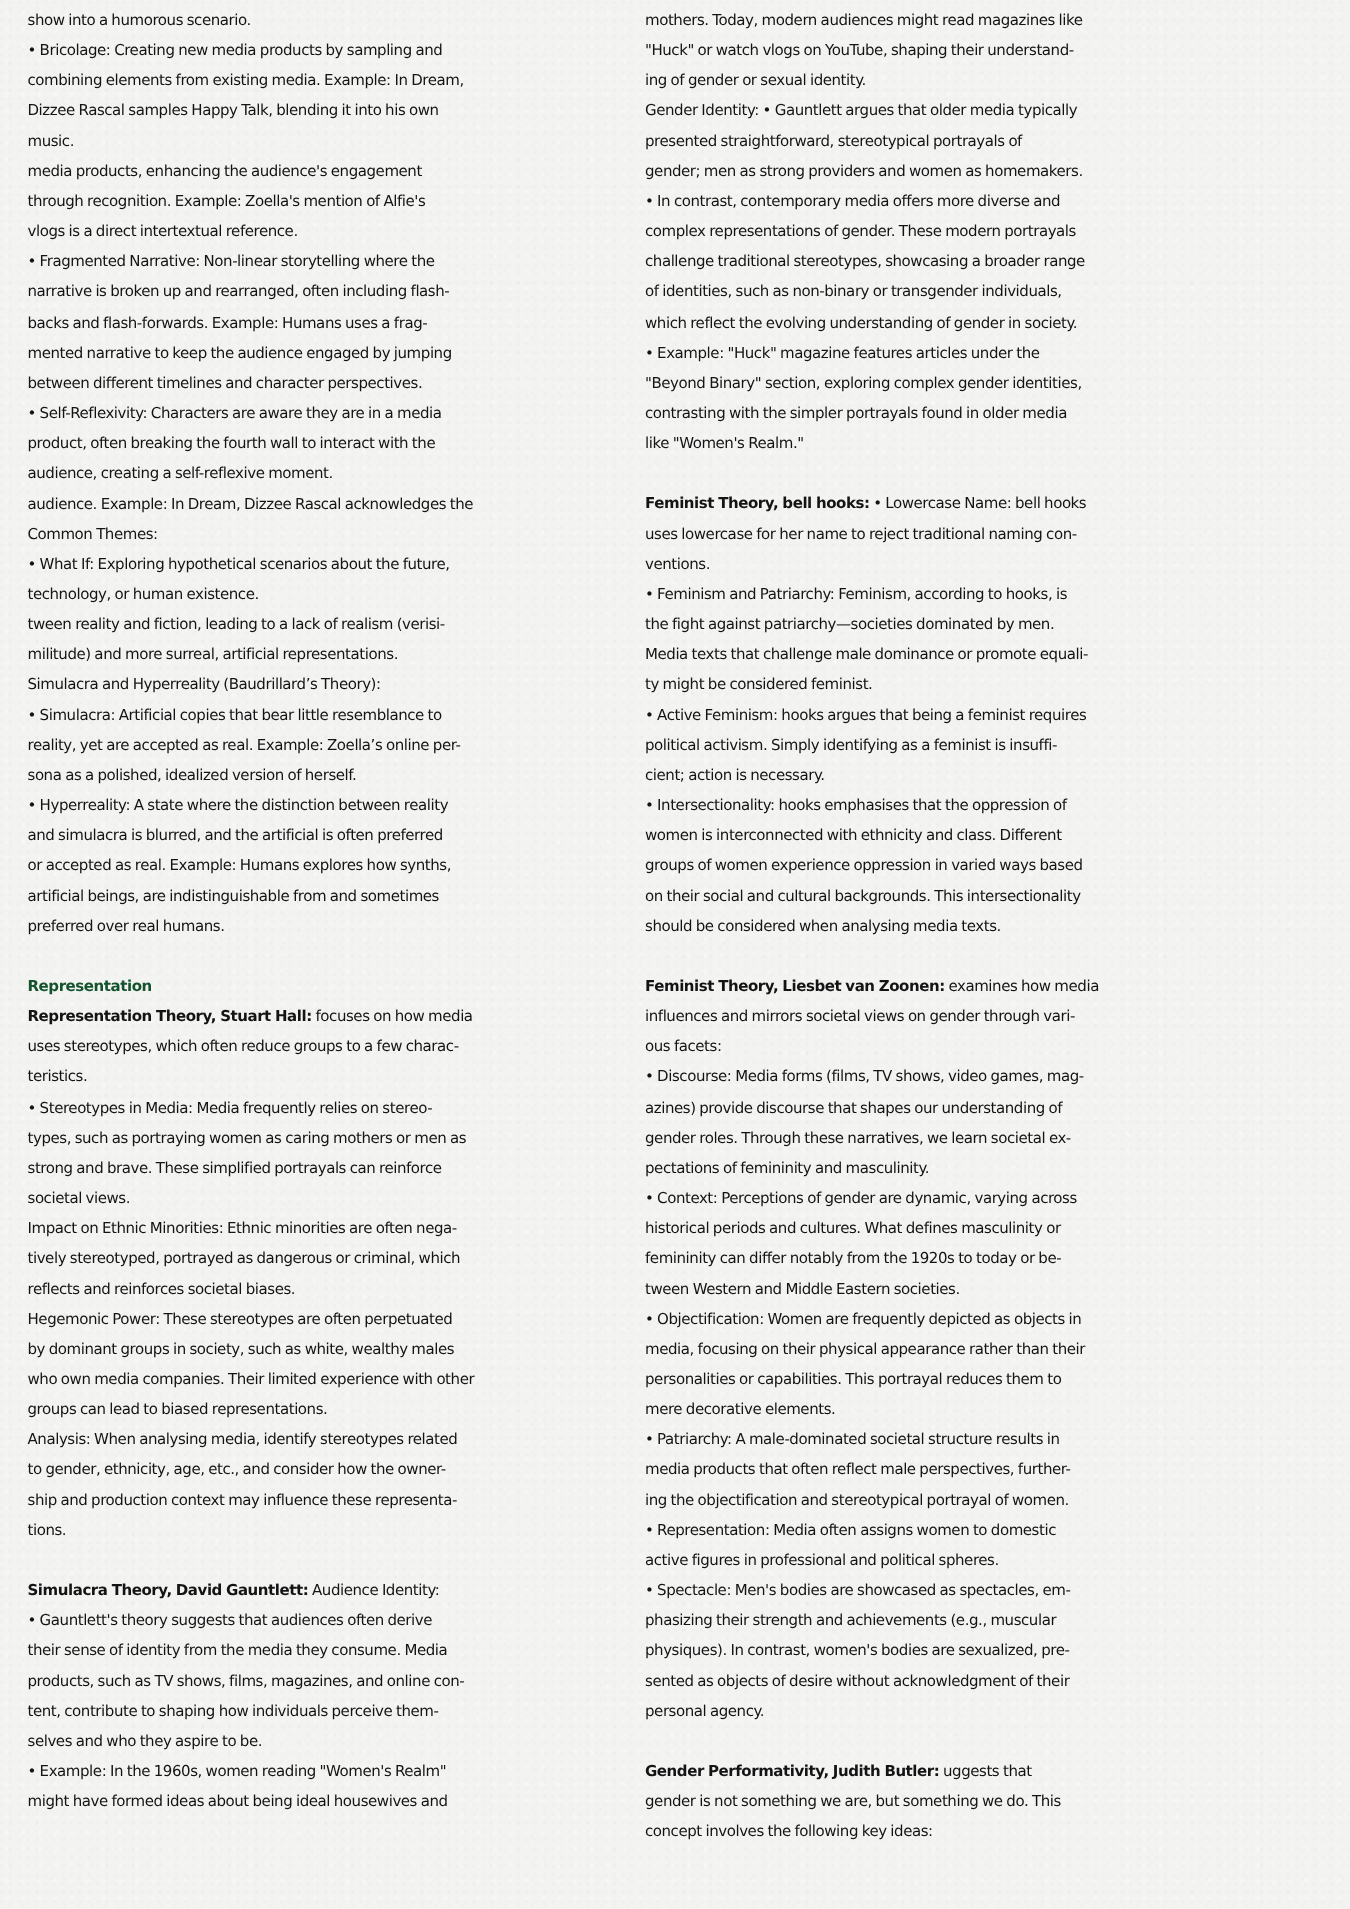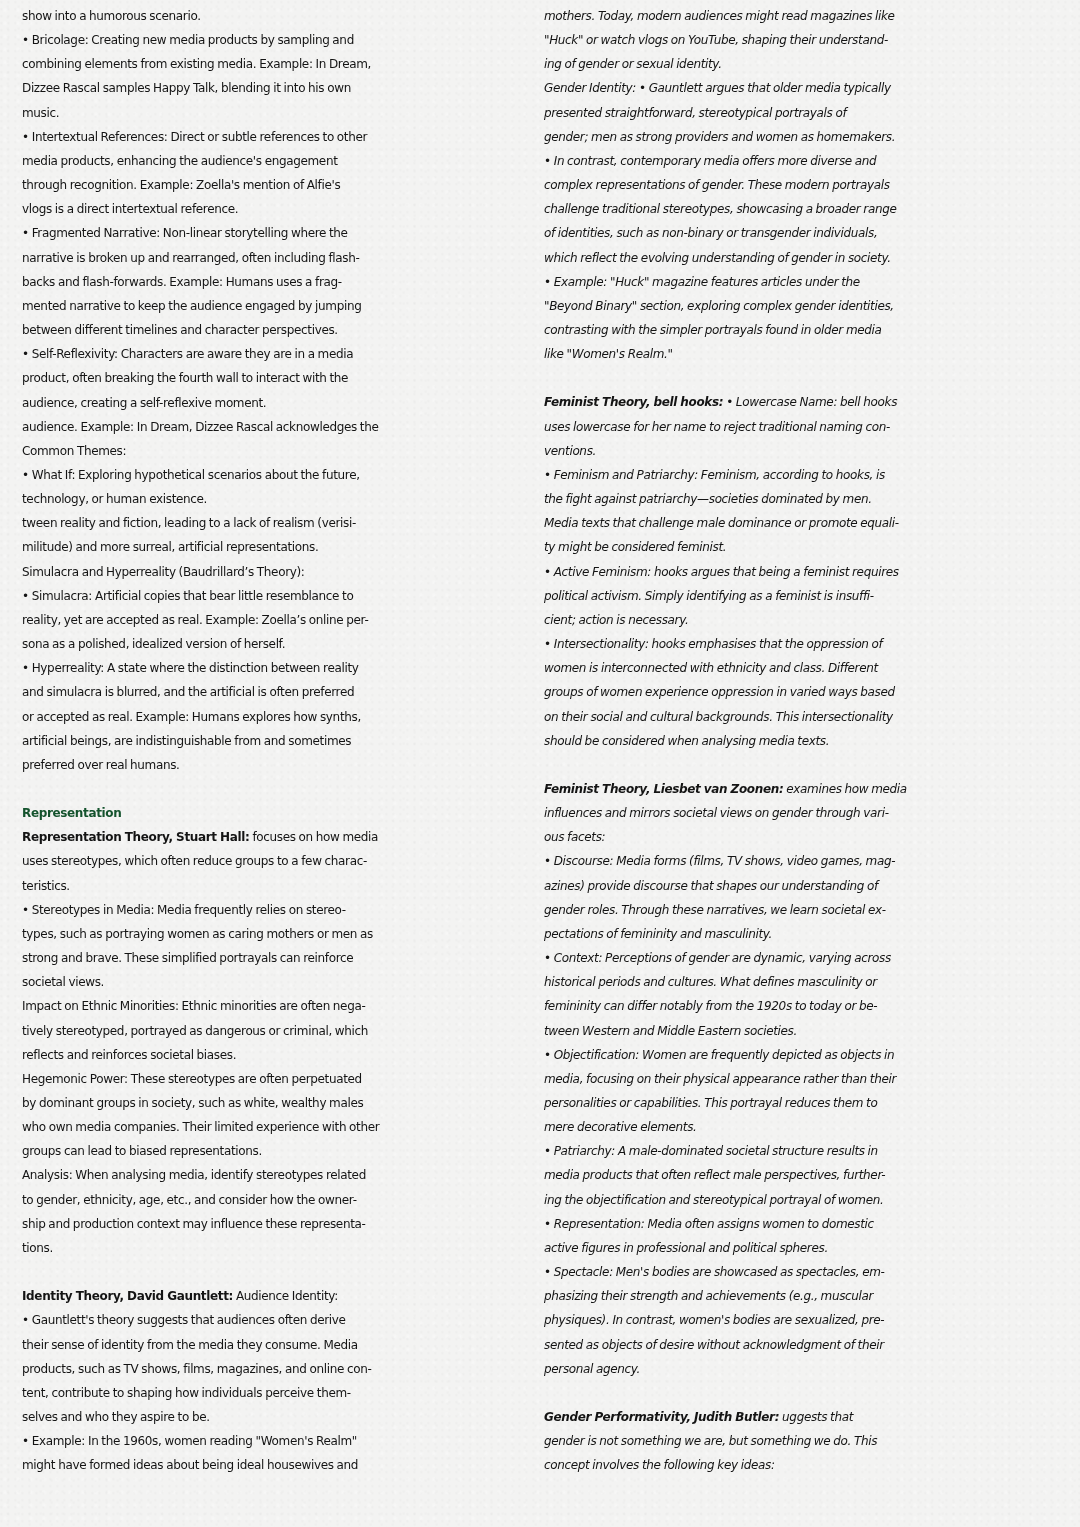--- a/index.html
+++ b/index.html
@@ -23,21 +23,21 @@
     }
     .col {
       position: absolute;
       top: 4px;
       font-size: 12px;
       line-height: 24.15px;
       letter-spacing: -0.35px;
       word-spacing: -0.5px;
     }
     .col-left { left: 22px; width: 514px; }
-    .col-right { left: 544px; width: 516px; font-style: italic; }
+    .col-right { left: 516px; width: 516px; }
     .line { display: block; white-space: nowrap; }
     .gap { display: block; height: 24.15px; }
     .section-heading {
       display: block;
       color: #14532d;
       font-weight: bold;
       white-space: nowrap;
     }
     .theory-title { font-weight: bold; }
   </style>
@@ -51,21 +51,20 @@
       <span class="line">show into a humorous scenario.</span>
 
       <div>
         <span class="line">• Bricolage: Creating new media products by sampling and</span>
         <span class="line">combining elements from existing media. Example: In Dream,</span>
         <span class="line">Dizzee Rascal samples Happy Talk, blending it into his own</span>
         <span class="line">music.</span>
       </div>
 
       <div>
-        <span class="line">• Intertextual References: Direct or subtle references to other</span>
         <span class="line">media products, enhancing the audience's engagement</span>
         <span class="line">through recognition. Example: Zoella's mention of Alfie's</span>
         <span class="line">vlogs is a direct intertextual reference.</span>
       </div>
 
       <div>
         <span class="line">• Fragmented Narrative: Non-linear storytelling where the</span>
         <span class="line">narrative is broken up and rearranged, often including flash-</span>
         <span class="line">backs and flash-forwards. Example: Humans uses a frag-</span>
         <span class="line">mented narrative to keep the audience engaged by jumping</span>
@@ -143,21 +142,21 @@
         <span class="line">Analysis: When analysing media, identify stereotypes related</span>
         <span class="line">to gender, ethnicity, age, etc., and consider how the owner-</span>
         <span class="line">ship and production context may influence these representa-</span>
         <span class="line">tions.</span>
       </div>
     </div>
 
     <span class="gap"></span>
 
     <div>
-      <span class="line"><span class="theory-title">Identity Theory, David Gauntlett:</span><span> Audience Identity:</span></span>
+      <span class="line"><span class="theory-title">Simulacra Theory, David Gauntlett:</span><span> Audience Identity:</span></span>
       <span class="line">• Gauntlett's theory suggests that audiences often derive</span>
       <span class="line">their sense of identity from the media they consume. Media</span>
       <span class="line">products, such as TV shows, films, magazines, and online con-</span>
       <span class="line">tent, contribute to shaping how individuals perceive them-</span>
       <span class="line">selves and who they aspire to be.</span>
       <span class="line">• Example: In the 1960s, women reading "Women's Realm"</span>
       <span class="line">might have formed ideas about being ideal housewives and</span>
     </div>
   </div>
 

